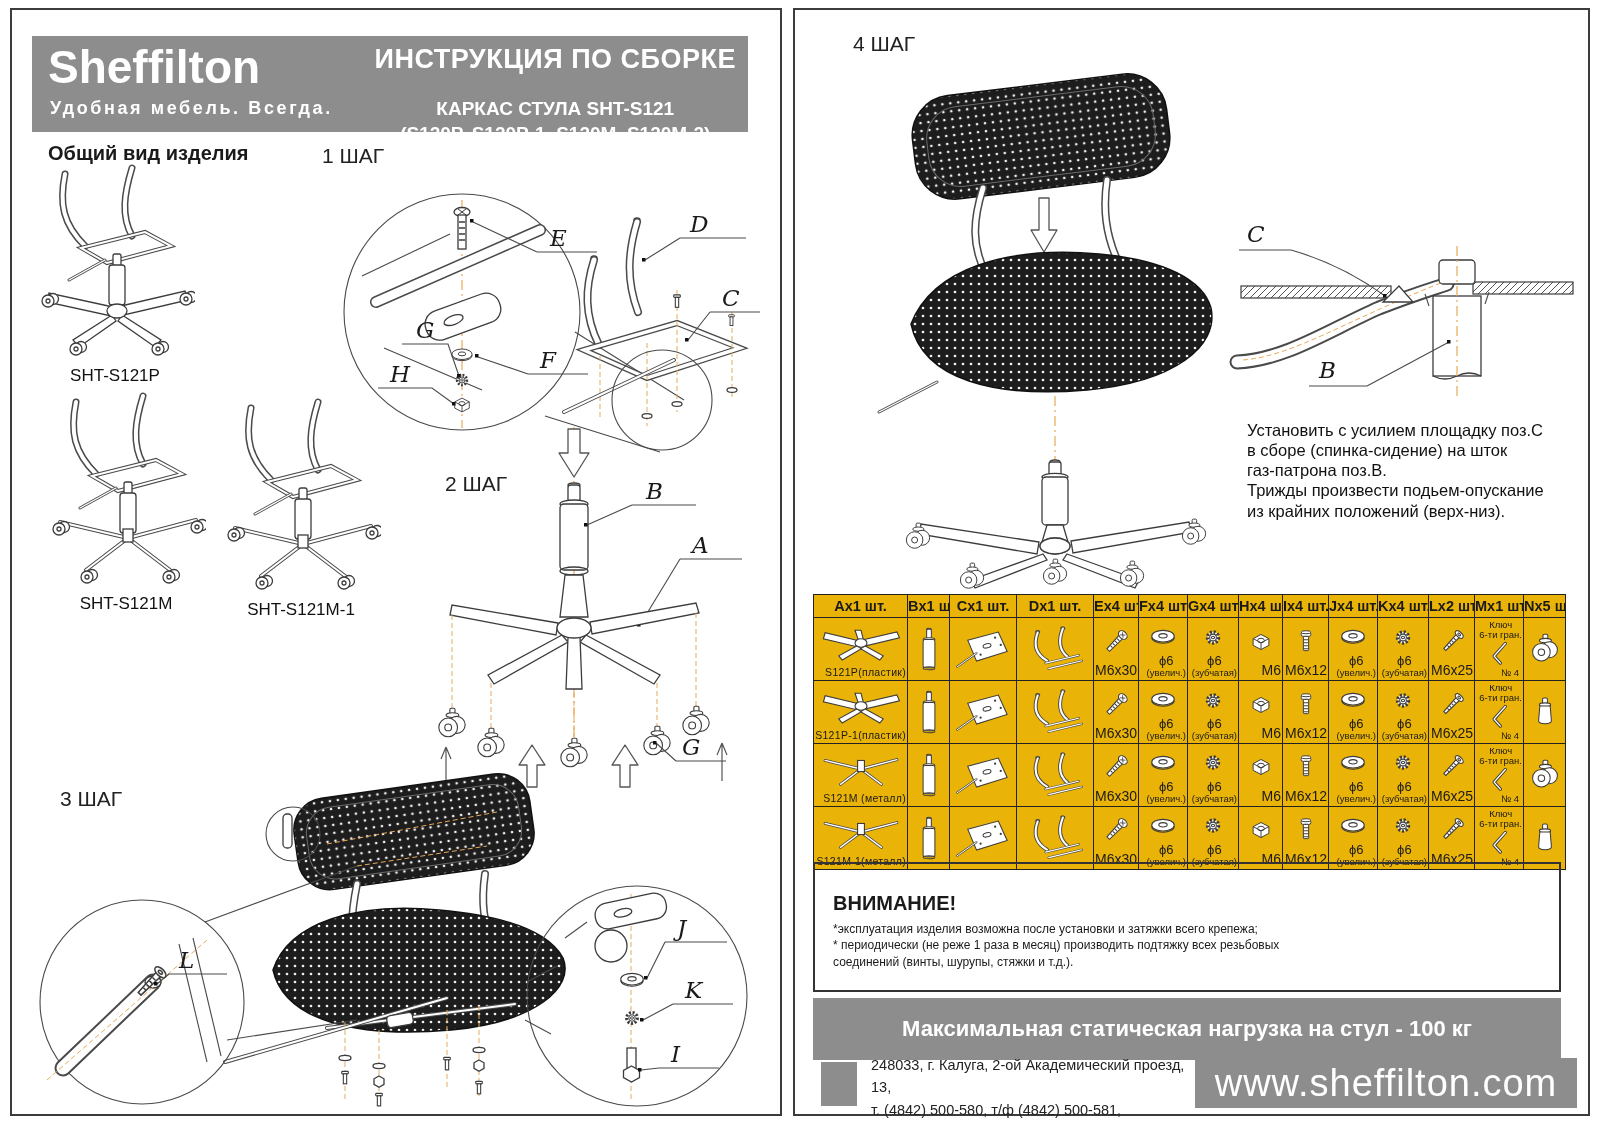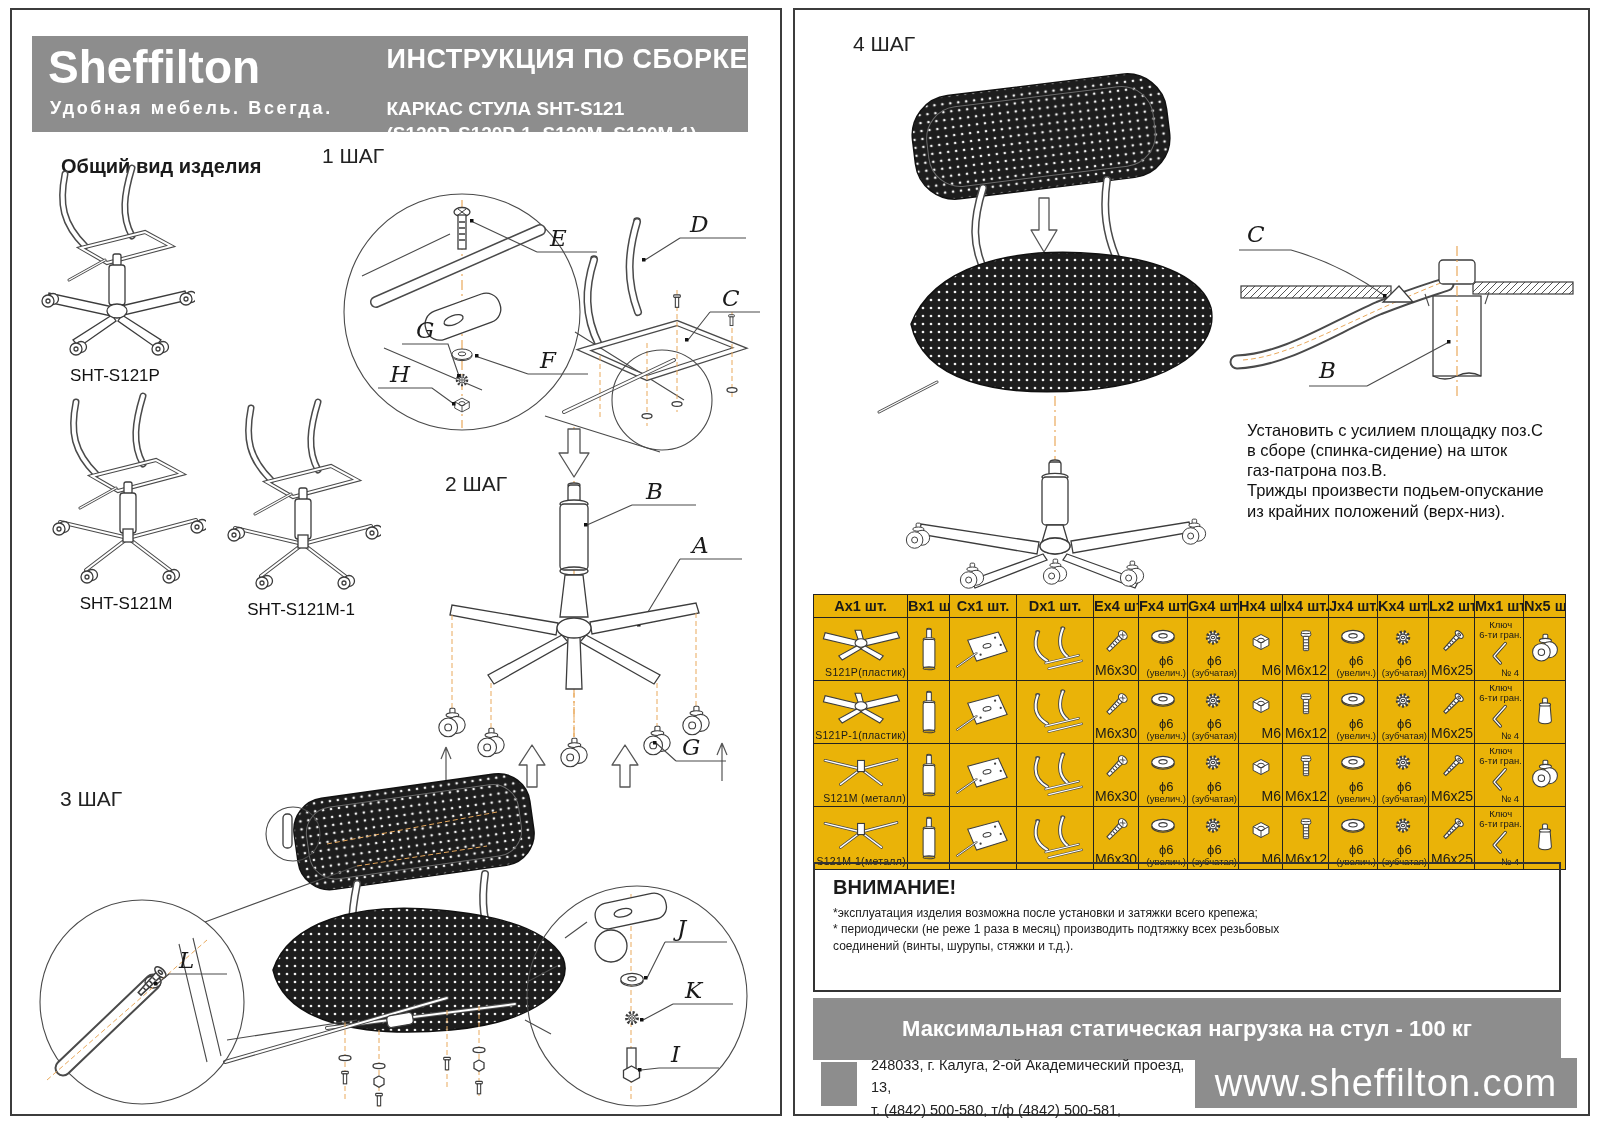--- a/index.html
+++ b/index.html
@@ -4,25 +4,25 @@
 <style>
   html,body{margin:0;padding:0;background:#fff;}
   body{width:1600px;height:1125px;position:relative;font-family:"Liberation Sans",sans-serif;color:#1a1a1a;}
   .panel{position:absolute;top:8px;height:1108px;background:#fff;border:2px solid #3c3c3c;box-sizing:border-box;}
   #panel-left{left:10px;width:772px;}
   #panel-right{left:793px;width:797px;}
   
   .hdr{position:absolute;left:20px;top:26px;width:716px;height:96px;background:#8d8d8d;color:#fff;}
   .logo{position:absolute;left:16px;top:8px;font-size:46px;font-weight:bold;letter-spacing:0px;line-height:1;}
   .tagline{position:absolute;left:18px;top:62px;font-size:18px;font-weight:bold;letter-spacing:2.6px;}
-  .titleblock{position:absolute;right:0;top:8px;text-align:left;}
+  .titleblock{position:absolute;right:12px;top:8px;text-align:center;}
   .t1{font-size:27px;font-weight:bold;letter-spacing:.5px;}
   .t2{font-size:19px;font-weight:bold;margin-top:23px;}
   .t3{font-size:19px;font-weight:bold;margin-top:3px;}
-  .overview-h{position:absolute;left:36px;top:132px;font-size:20px;font-weight:bold;margin:13px;}
+  .overview-h{position:absolute;left:36px;top:132px;font-size:20px;font-weight:bold;margin:0;}
   .steplabel{position:absolute;font-size:21px;color:#222;}
   figure.chair{position:absolute;margin:0;text-align:center;}
   figure.chair figcaption{font-size:17px;margin-top:2px;color:#111;}
   svg.art{position:absolute;overflow:visible;}
   
   .ld{stroke:#4a4a4a;stroke-width:1.1;fill:none;}
   .ink{stroke:#3c3c3c;fill:#fff;stroke-width:1.3;}
   .inkn{stroke:#3c3c3c;fill:none;stroke-width:1.3;}
   .tO{stroke:#4a4a4a;fill:none;stroke-linecap:round;}
   .tI{stroke:#fff;fill:none;stroke-linecap:round;}
@@ -42,21 +42,21 @@
   table.parts td{height:61px;}
   .cell{display:flex;flex-direction:column;align-items:flex-end;justify-content:flex-end;height:100%;box-sizing:border-box;padding:2px 1px;}
   .ica{flex:1;display:flex;align-items:center;justify-content:center;width:100%;}
   .lbl{font-size:14px;line-height:1.05;text-align:center;white-space:nowrap;}
   .lbl.sm{font-size:9.5px;}
   .lbl .d6{font-size:13px;}
   .lbl.mdl{font-size:10.5px;letter-spacing:.3px;}
   .lbl.top{flex:0;font-size:9.5px;line-height:1.05;}
   .lbl.nn{font-size:9.5px;text-align:right;width:100%;padding-right:3px;box-sizing:border-box;}
   
-  .warnbox{position:absolute;left:18px;top:852px;width:748px;height:130px;border:2px solid #333;box-sizing:border-box;padding:10px 18px;}
+  .warnbox{position:absolute;left:18px;top:852px;width:748px;height:130px;border:2px solid #333;box-sizing:border-box;padding:26px 18px;}
   .warnbox h3{margin:2px 0 6px 0;font-size:20px;}
   .warnline{font-size:12px;line-height:1.36;white-space:pre-line;}
   .loadbar{position:absolute;left:18px;top:988px;width:748px;height:62px;background:#8d8d8d;color:#fff;display:flex;align-items:center;justify-content:center;font-size:22px;font-weight:bold;}
   .fsq{position:absolute;left:26px;top:1052px;width:36px;height:44px;background:#8d8d8d;}
   .addr{position:absolute;left:76px;top:1044px;width:330px;font-size:14.5px;line-height:1.55;white-space:pre-line;color:#222;font-weight:500;}
   .wwwbar{position:absolute;left:400px;top:1048px;width:382px;height:50px;background:#8d8d8d;color:#fff;display:flex;align-items:center;justify-content:center;font-size:38px;letter-spacing:1px;}
 </style>
 </head>
 <body>
 
@@ -219,21 +219,21 @@
 <div class="sheet">
 
   <section class="panel" id="panel-left">
 
     <header class="hdr">
       <div class="logo">Sheffilton</div>
       <div class="tagline">Удобная мебель. Всегда.</div>
       <div class="titleblock">
         <div class="t1">ИНСТРУКЦИЯ ПО СБОРКЕ</div>
         <div class="t2">КАРКАС СТУЛА SHT-S121</div>
-        <div class="t3">(S120P, S120P-1, S120M, S120M-1)</div>
+        <div class="t3">(S120P, S120P-1, S120M, S120M-2)</div>
       </div>
     </header>
 
     <h2 class="overview-h">Общий вид изделия</h2>
 
     <figure class="chair" style="left:22px;top:150px;width:162px">
       <svg width="160" height="200" viewBox="0 0 160 200">
           <use href="#sym-chair-p"></use>
         </svg>
       <figcaption>SHT-S121P</figcaption>

